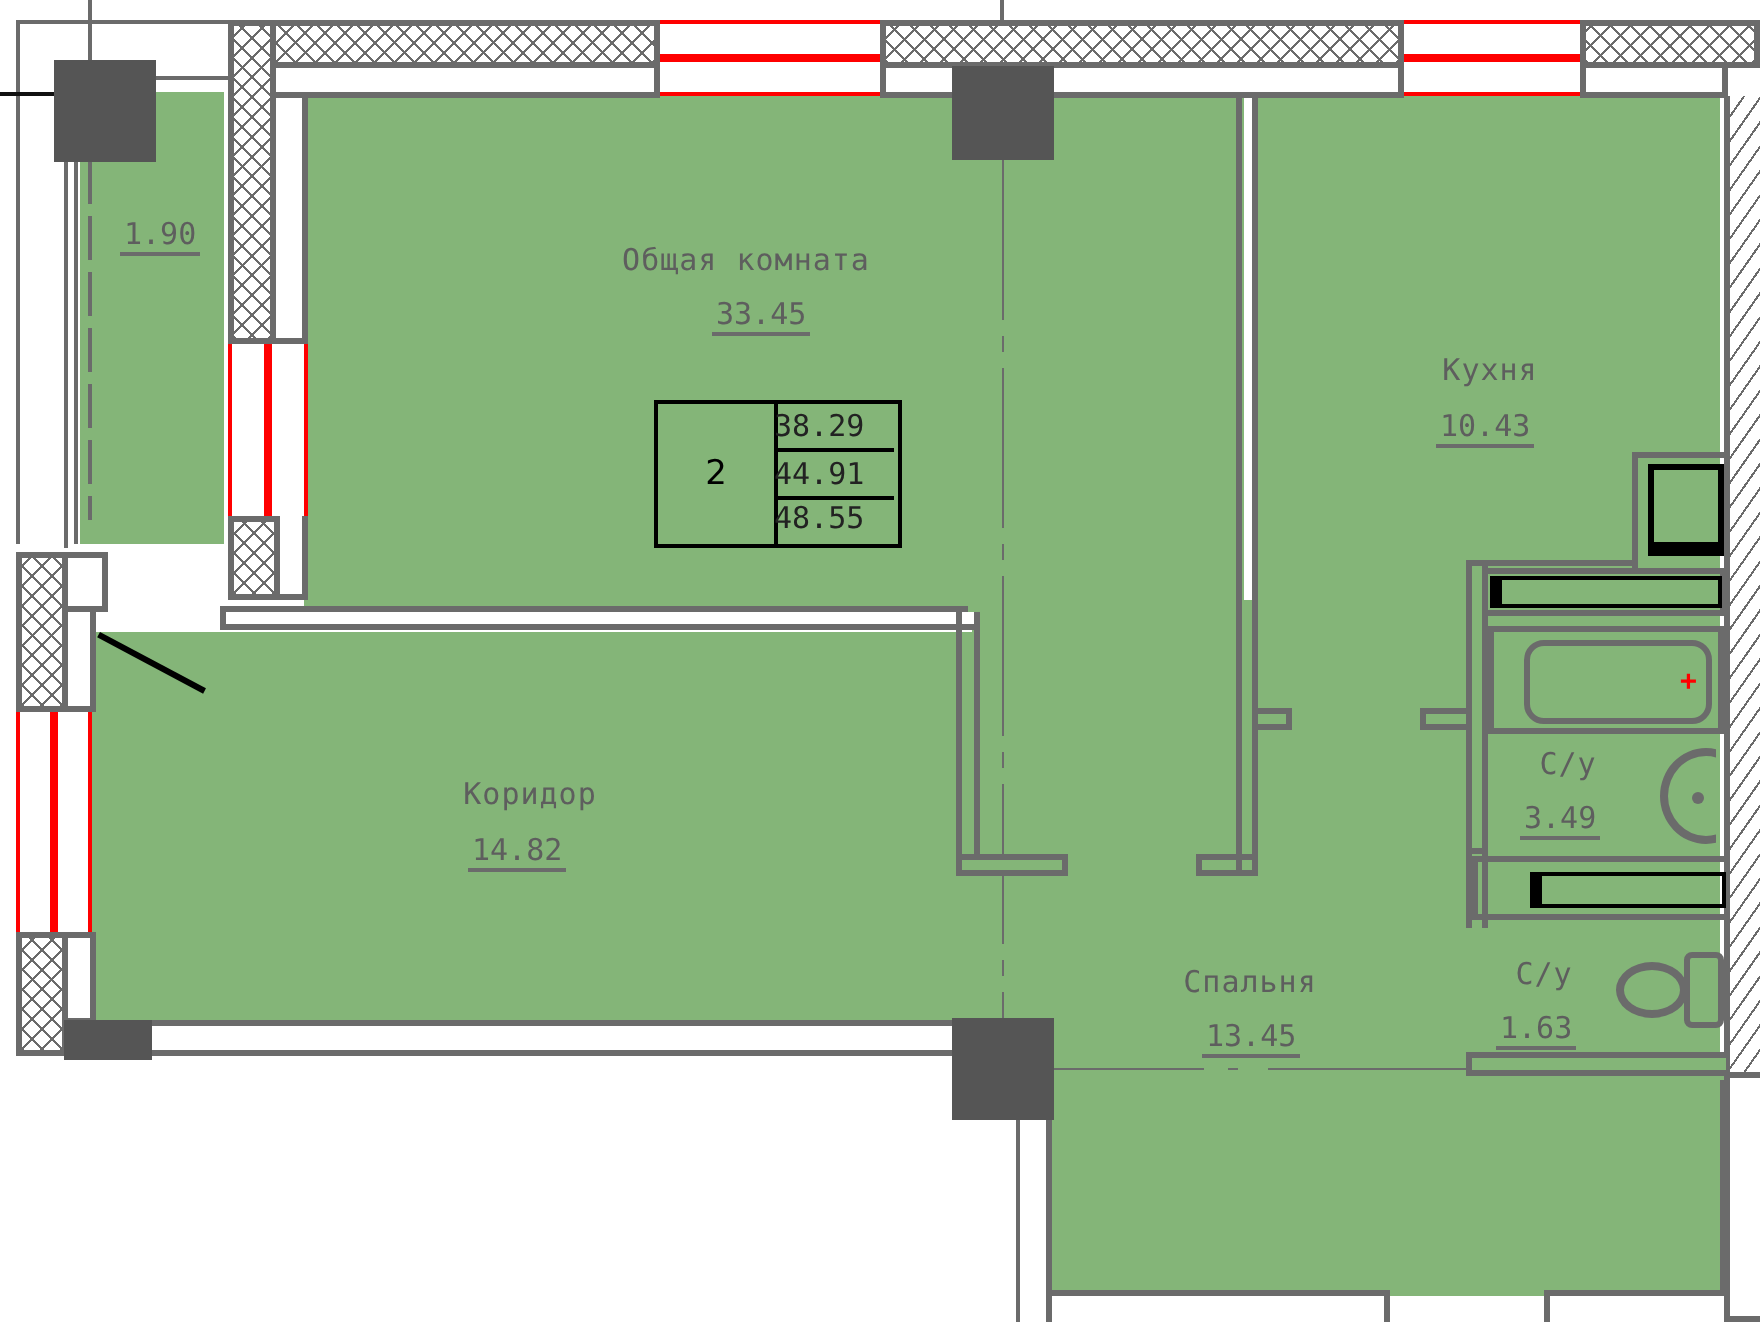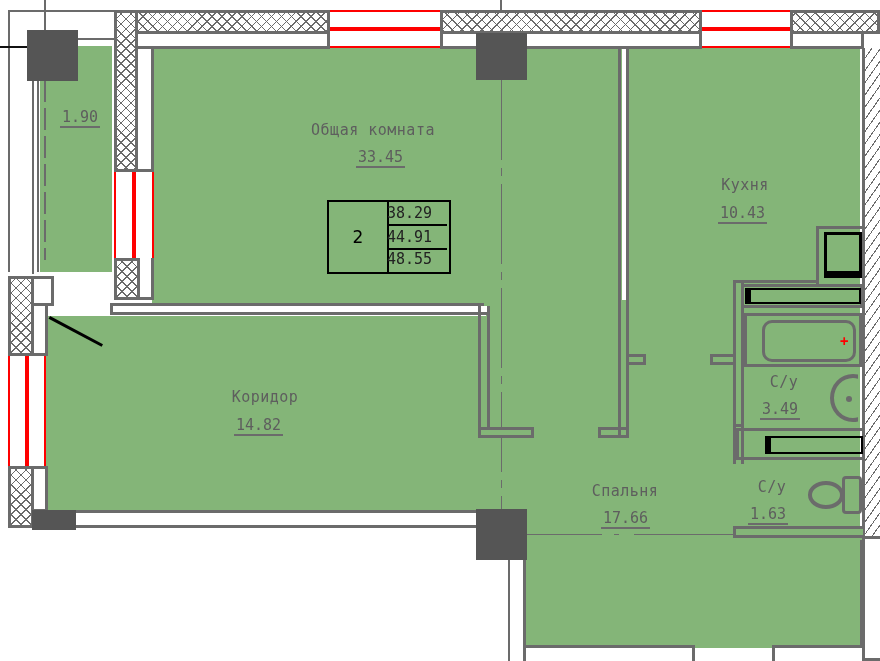--- a/index.html
+++ b/index.html
@@ -140,20 +140,20 @@
 <div class="label" style="left:210px;top:388px;width:110px;">Коридор</div>
 <div class="area" style="left:234px;top:416px;">14.82</div>
 
 <div class="label" style="left:754px;top:373px;width:60px;">С/у</div>
 <div class="area" style="left:760px;top:400px;">3.49</div>
 
 <div class="label" style="left:742px;top:478px;width:60px;">С/у</div>
 <div class="area" style="left:748px;top:505px;">1.63</div>
 
 <div class="label" style="left:575px;top:482px;width:100px;">Спальня</div>
-<div class="area" style="left:601px;top:509px;">17.66</div>
+<div class="area" style="left:601px;top:509px;">13.45</div>
 
 <div class="infobox" style="left:327px;top:200px;width:120px;height:70px;">
   <div class="num">2</div>
   <div class="cell" style="top:0;">38.29</div>
   <div class="cell" style="top:24px;">44.91</div>
   <div class="cell" style="top:46px;border-bottom:none;">48.55</div>
 </div>
 
 </body></html>

